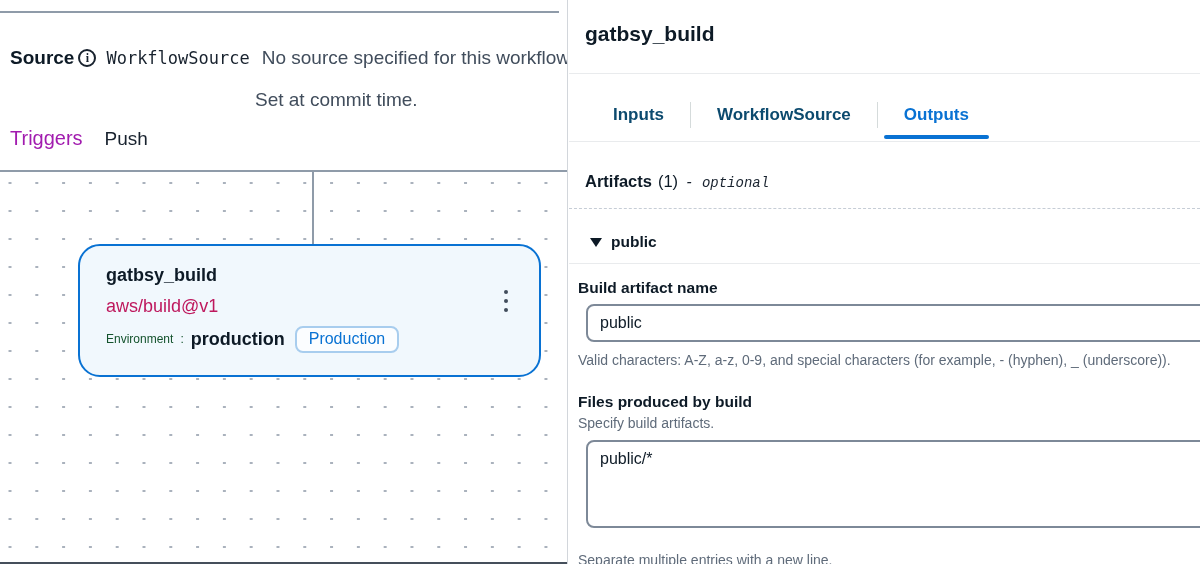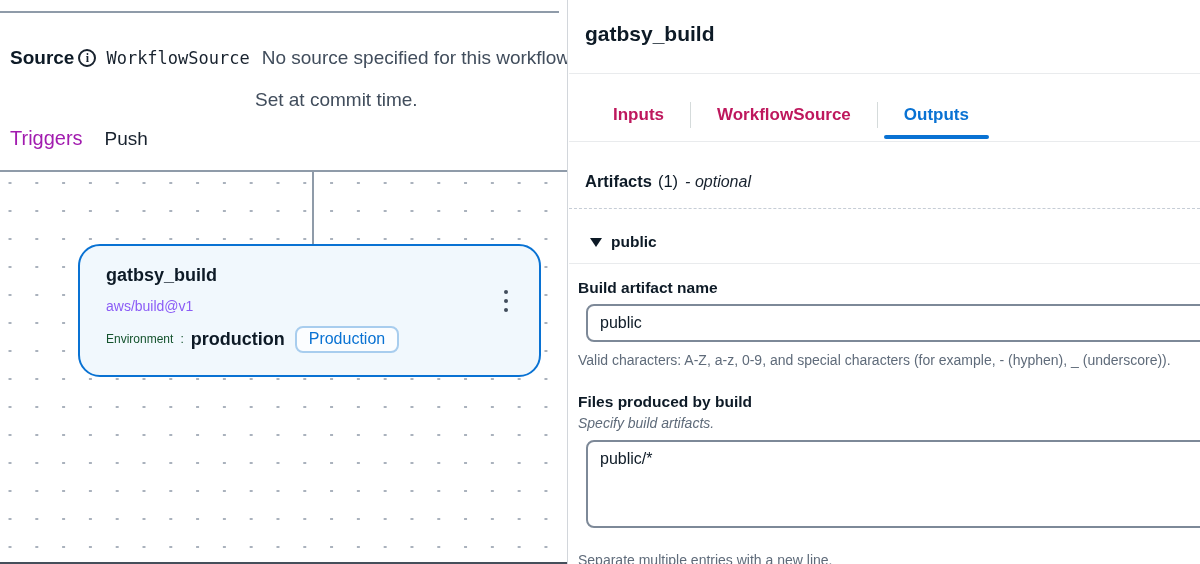--- a/index.html
+++ b/index.html
@@ -29,50 +29,50 @@
   .trg-row { position:absolute; left:10px; top:116px; display:flex; align-items:center; }
   .trg-label { font-size:20px; font-weight:normal; color:#a21caf; }
   .trg-value { font-size:19px; color:#18222e; margin-left:22px; }
 
   .connector { position:absolute; left:312px; top:172px; width:2px; height:72px; background:#8f9ba9; }
 
   .node { position:absolute; left:78px; top:244px; width:463px; height:133px;
           background:#f1f8fd; border:2.5px solid #0972d3; border-radius:22px; }
   .node-body { position:absolute; left:26px; top:16px; }
   .node-title { font-size:18px; font-weight:bold; color:#0d1a26; line-height:26px; }
-  .node-action { font-size:14px; color:#8b5cf6; line-height:26px; margin-top:5px; }
+  .node-action { font-size:18px; color:#be185d; line-height:26px; margin-top:5px; }
   .node-env { display:flex; align-items:center; margin-top:6px; height:28px; }
   .env-label, .env-sep { font-size:12px; color:#14532d; }
   .env-sep { margin:0 7px; }
   .env-value { font-size:18px; font-weight:bold; color:#0d1a26; }
   .env-badge { margin-left:10px; font-size:16px; color:#0972d3; background:#fbfdff;
                border:2px solid #a8cdee; border-radius:8px; padding:0px 12px 2px 12px; line-height:21px; }
   .kebab { position:absolute; right:20px; top:36px; width:26px; height:38px;
            display:flex; flex-direction:column; align-items:center; justify-content:center;
            gap:5px; background:transparent; border:none; cursor:pointer; }
   .kebab i { width:4px; height:4px; border-radius:50%; background:#414d5c; display:block; }
 
   
   #right-panel { position:absolute; left:569px; top:0; width:631px; height:564px; background:#fff; overflow:hidden; }
   .rp-title { position:absolute; left:16px; top:22px; font-size:21px; font-weight:bold; color:#0d1a26; }
   .rp-div1 { position:absolute; left:0; top:73px; width:100%; height:1px; background:#e9ebed; }
 
   .tabs { position:absolute; left:24px; top:88px; height:53px; display:flex; align-items:center; }
   .tab { position:relative; padding:0 20px; height:100%; display:flex; align-items:center;
-         font-size:17px; font-weight:bold; color:#be185d; cursor:pointer; white-space:nowrap; }
+         font-size:17px; font-weight:bold; color:#0c4a6e; cursor:pointer; white-space:nowrap; }
   .tab.active { color:#0972d3; }
   .tab.active::after { content:""; position:absolute; left:0; right:0; bottom:2px; height:4px;
                        background:#0972d3; border-radius:2px; }
   .tab-sep { width:1px; height:26px; background:#d5dbdb; margin:0 6px; }
   .tabs-bottom { position:absolute; left:0; top:141px; width:100%; height:1px; background:#e9ebed; }
 
   .art-head { position:absolute; left:16px; top:172px; display:flex; align-items:baseline; }
   .art-title { font-size:16.5px; font-weight:bold; color:#0d1a26; }
   .art-count { font-size:16.5px; color:#0d1a26; margin-left:6px; }
-  .art-opt { font-size:16px; font-style:italic; color:#18222e; margin-left:7px; }
+  .art-opt { font-size:14px; font-style:italic; color:#18222e; margin-left:7px;font-family:Liberation Mono, monospace; }
   .rp-dashed { position:absolute; left:0; top:208px; width:100%; border-top:1px dashed #c6cdd6; }
 
   .expander { position:absolute; left:21px; top:233px; display:flex; align-items:center;
               background:transparent; border:none; cursor:pointer; }
   .caret-down { width:0; height:0; border-left:6.5px solid transparent; border-right:6.5px solid transparent;
                 border-top:9px solid #0d1a26; }
   .exp-label { font-size:15.5px; font-weight:bold; color:#0d1a26; margin-left:9px;
                font-family:"Liberation Sans", sans-serif; }
   .rp-div2 { position:absolute; left:0; top:263px; width:100%; height:1px; background:#e9ebed; }
 
@@ -159,16 +159,16 @@
     <span class="caret-down"></span>
     <span class="exp-label">public</span>
   </button>
   <div class="rp-div2"></div>
 
   <div class="fld-label" style="top:279px;">Build artifact name</div>
   <input class="txt-input" type="text" value="public" style="">
   <div class="fld-constraint" style="top:352px;">Valid characters: A-Z, a-z, 0-9, and special characters (for example, - (hyphen), _ (underscore)).</div>
 
   <div class="fld-label" style="top:393px;">Files produced by build</div>
-  <div class="fld-desc" style="top:415px;font-style:italic;">Specify build artifacts.</div>
+  <div class="fld-desc" style="top:415px;">Specify build artifacts.</div>
   <textarea class="txt-area" style="">public/*</textarea>
   <div class="fld-constraint" style="top:552px;">Separate multiple entries with a new line.</div>
 </div>
 
 </body></html>

